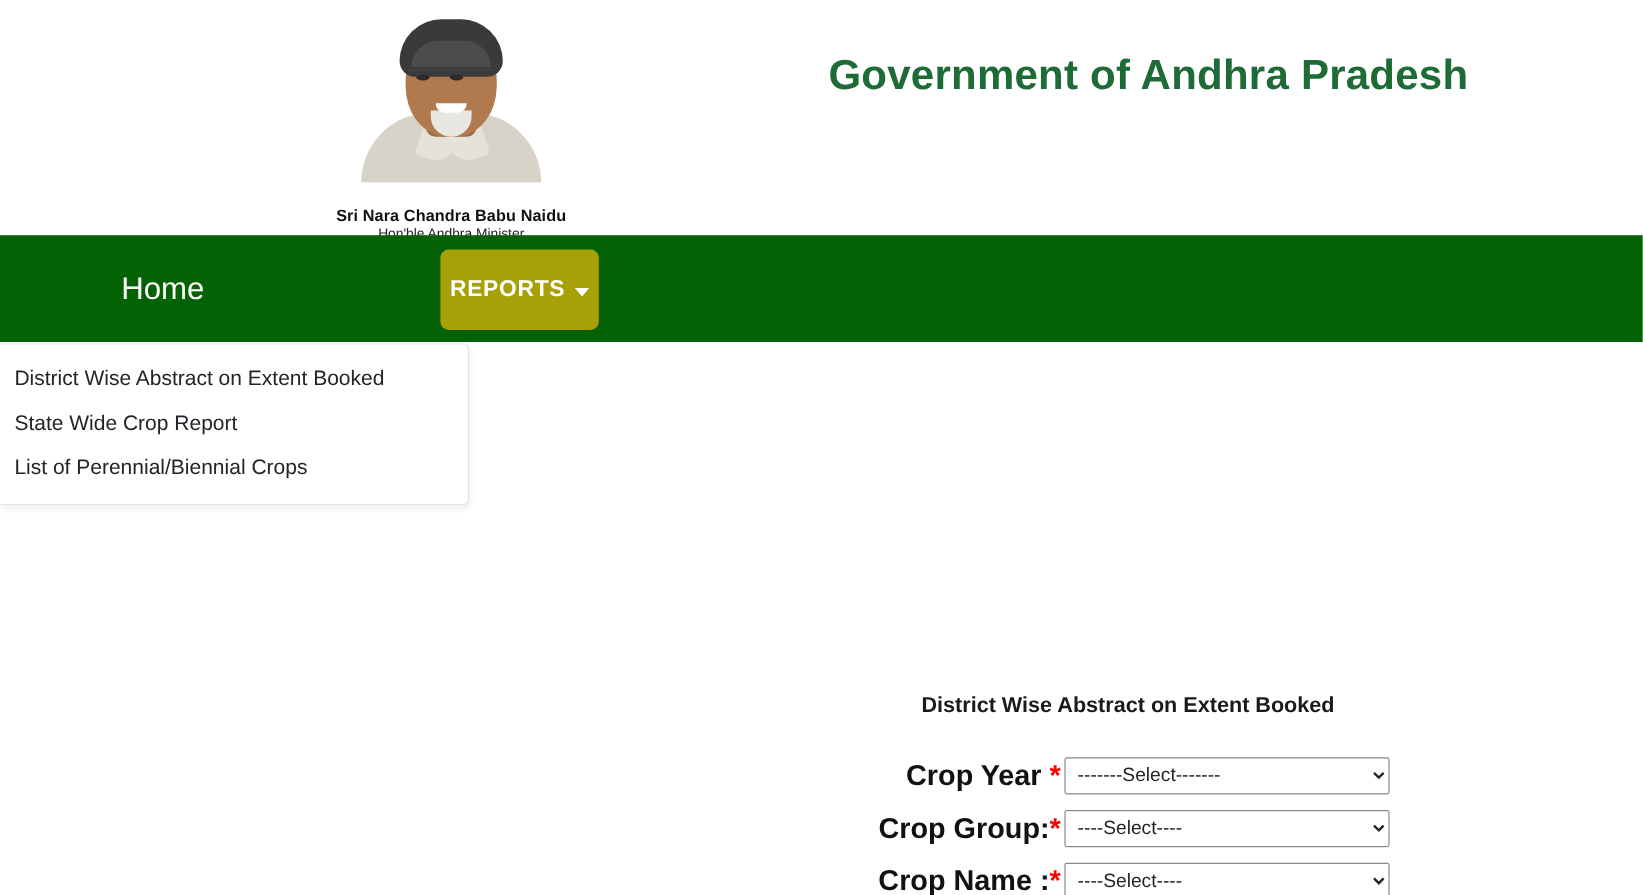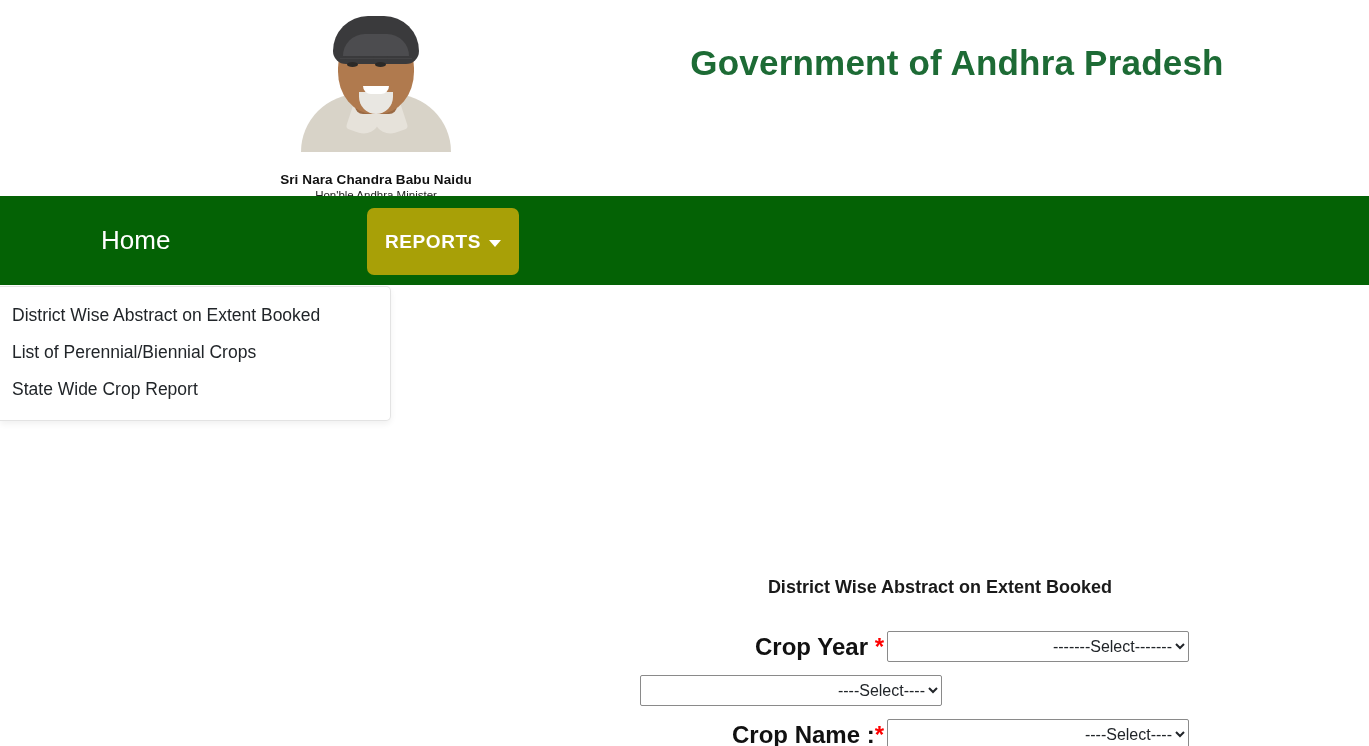--- a/index.html
+++ b/index.html
@@ -203,21 +203,21 @@
     color: #ffffff;
     font-size: 26px;
     text-decoration: none;
     cursor: pointer;
     margin-left: 16px;
   }
   .nav-reports {
     position: absolute;
     left: 367px;
     top: 12px;
-    width: 152px;
+    width: 132px;
     height: 67px;
     background: #a8a007;
     border: none;
     border-radius: 7px;
     color: #ffffff;
     font-size: 19px;
     font-weight: bold;
     letter-spacing: .6px;
     cursor: pointer;
     font-family: "Liberation Sans", sans-serif;
@@ -295,32 +295,31 @@
     width: 244px;
     text-align: right;
     padding-right: 3px;
     font-size: 24px;
     font-weight: bold;
     color: #111111;
     white-space: nowrap;
   }
   .req { color: #ff0000; font-weight: bold; }
   .form-select {
-    width: 302px;
+    width: 271px;
     height: 31px;
     font-size: 16px;
     font-family: "Liberation Sans", sans-serif;
     color: #212529;
     border: 1px solid #8a8a8a;
     border-radius: 2px;
     background: #ffffff;
     padding-left: 6px;
     box-sizing: border-box;
     cursor: pointer;
-    text-align: right;
   }
 </style>
 </head>
 <body>
 
 <div class="header">
 
   <div class="cm-block">
     <div class="cm-photo">
       <div class="shoulders"></div>
@@ -349,40 +348,43 @@
 <div class="navbar">
   <a class="nav-home" href="#">Home</a>
   <button class="nav-reports">
     <span>REPORTS</span>
     <span class="caret-down"></span>
   </button>
 </div>
 
 <div class="dropdown-menu">
   <a class="dropdown-item" href="#">District Wise Abstract on Extent Booked</a>
+  <a class="dropdown-item" href="#">State Wide Crop Report</a>
   <a class="dropdown-item" href="#">List of Perennial/Biennial Crops</a>
-  <a class="dropdown-item" href="#">State Wide Crop Report</a>
 </div>
 
 <div class="content">
 
   <div class="form-title">District Wise Abstract on Extent Booked</div>
 
   <div class="form-rows">
 
     <div class="form-row">
       <div class="form-label">
         <span>Crop Year </span><span class="req">*</span>
       </div>
       <select class="form-select">
         <option>-------Select-------</option>
       </select>
     </div>
 
     <div class="form-row">
+      <div class="form-label">
+        <span>Crop Group:</span><span class="req">*</span>
+      </div>
       <select class="form-select">
         <option>----Select----</option>
       </select>
     </div>
 
     <div class="form-row">
       <div class="form-label">
         <span>Crop Name :</span><span class="req">*</span>
       </div>
       <select class="form-select">

